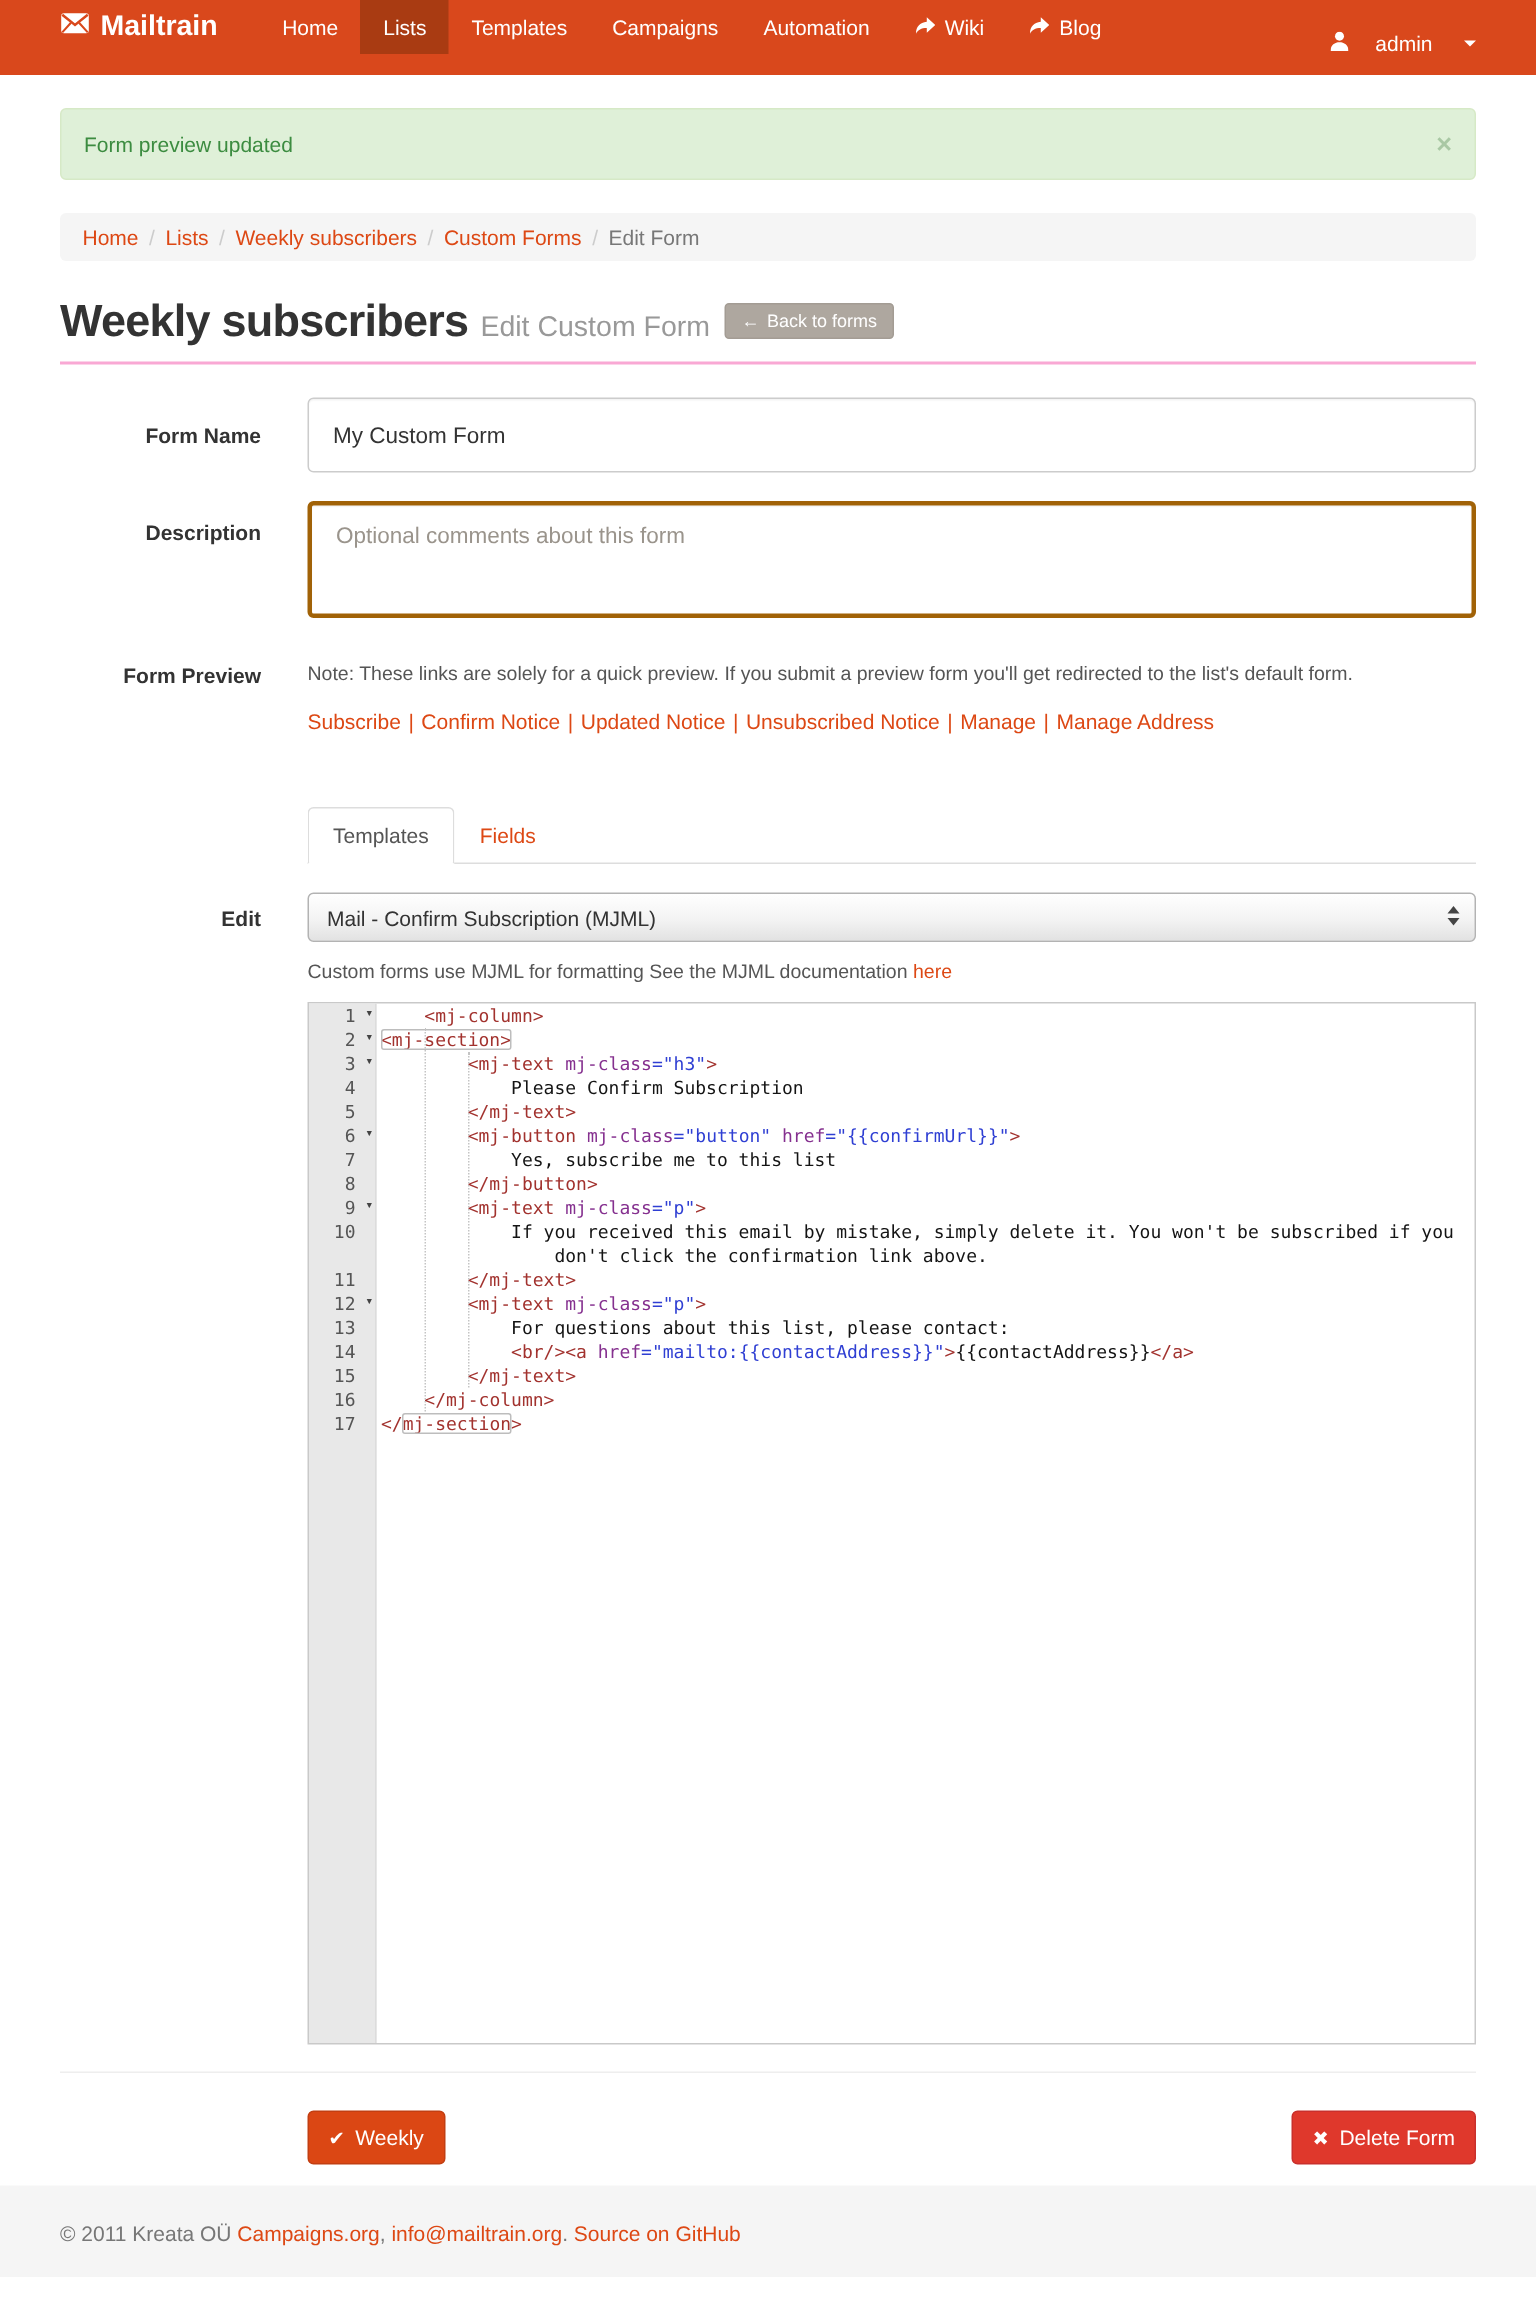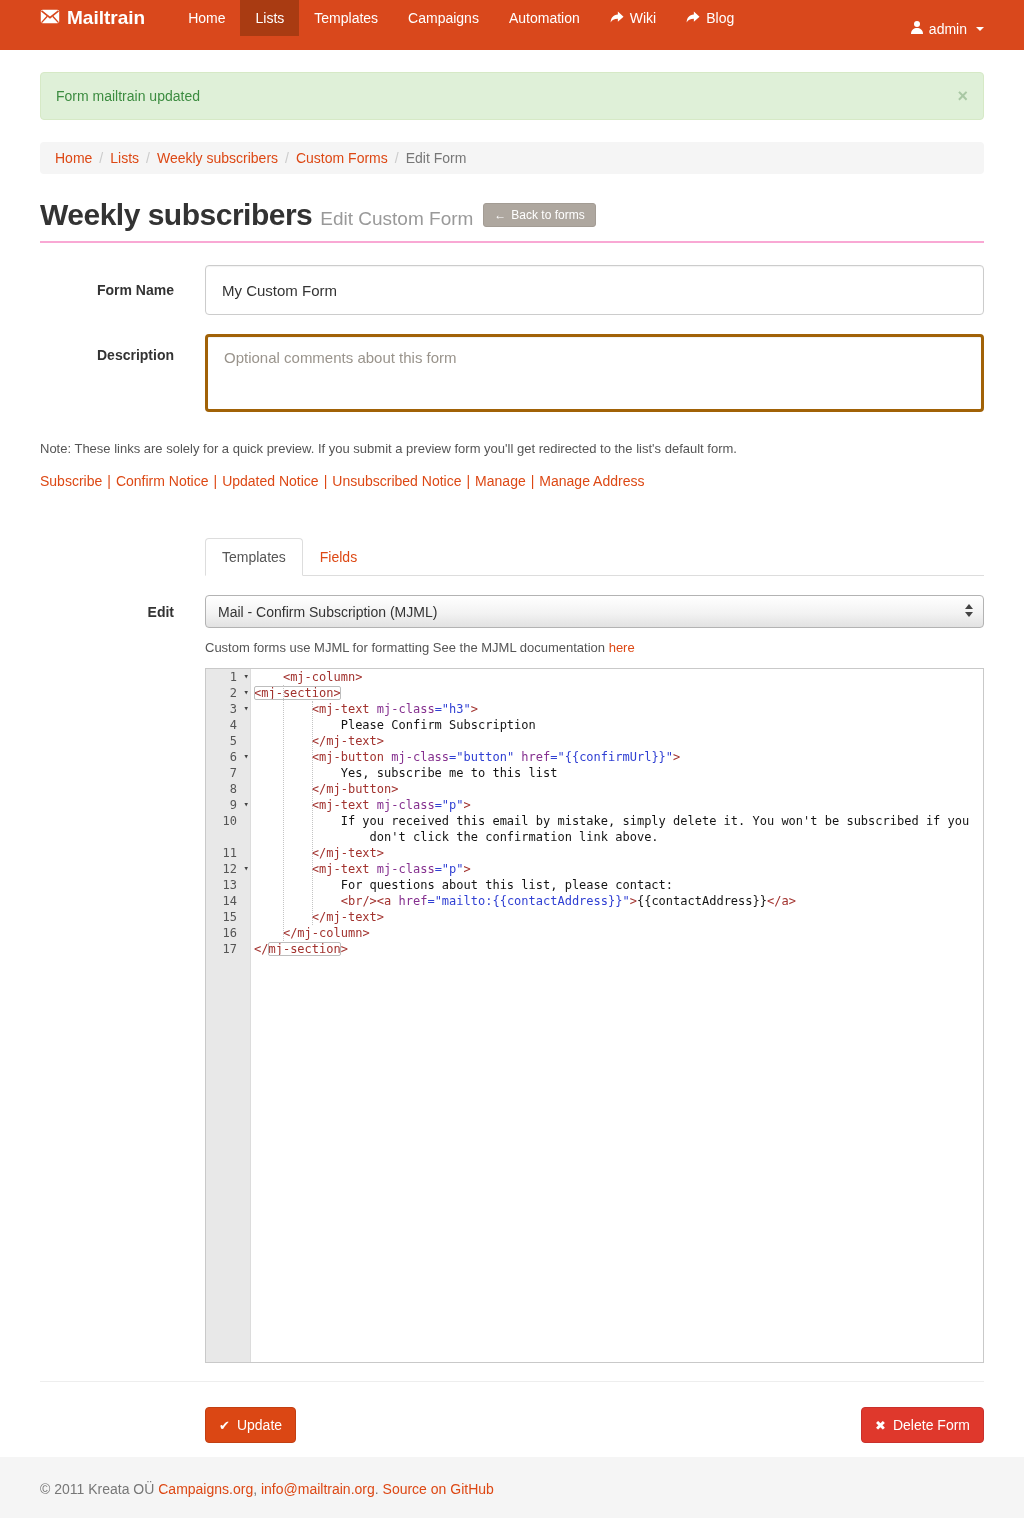--- a/index.html
+++ b/index.html
@@ -12,21 +12,21 @@
   }
   a, .link { color:#DD4814; text-decoration:none; cursor:pointer; }
 
   
   .navbar { background:#D9481C; height:50px; width:100%; }
   .navbar-inner { width:944px; margin:0 auto; height:36px; display:flex; align-items:stretch; }
   .brand { display:flex; align-items:center; gap:7px; color:#fff; font-size:19px; font-weight:bold; padding-right:14px; cursor:pointer; }
   .nav-list { display:flex; list-style:none; margin-left:14px; }
   .nav-item { display:flex; align-items:center; gap:6px; padding:0 15px; color:#fff; font-size:14px; cursor:pointer; }
   .nav-item.active { background:#A93B12; }
-  .nav-right { margin-left:auto; display:flex; align-items:center; gap:6px; color:#fff; font-size:14px; cursor:pointer;margin-top:22px; }
+  .nav-right { margin-left:auto; display:flex; align-items:center; gap:18px; color:#fff; font-size:14px; cursor:pointer;margin-top:22px; }
   .caret { width:0; height:0; border-left:4px solid transparent; border-right:4px solid transparent; border-top:4px solid #fff; display:inline-block; margin-left:3px; }
 
   
   .container { width:944px; margin:0 auto; }
 
   
   .alert-success {
     margin-top:22px; background:#DFF0D8; border:1px solid #D6E9C6; border-radius:4px;
     color:#3C8C40; padding:15px; display:flex; align-items:center;
   }
@@ -178,21 +178,21 @@
       </span>
       <span>admin</span>
       <span class="caret"></span>
     </div>
   </div>
 </nav>
 
 <div class="container">
 
   <div class="alert-success">
-    <span>Form mailtrain updated</span>
+    <span>Form preview updated</span>
     <span class="alert-close">×</span>
   </div>
 
   <ul class="breadcrumb" id="breadcrumb">
       <li>
         <span class="link">Home</span>
       </li>
       <li>
         <span class="sep">/</span>
         <span class="link">Lists</span>
@@ -225,20 +225,21 @@
     </div>
 
     <div class="form-row row-desc">
       <label class="form-label" style="padding-top:13px;">Description</label>
       <div class="form-field">
         <textarea class="text-area" placeholder="Optional comments about this form" style=""></textarea>
       </div>
     </div>
 
     <div class="form-row row-preview">
+      <label class="form-label">Form Preview</label>
       <div class="form-field">
         <div class="preview-note">Note: These links are solely for a quick preview. If you submit a preview form you'll get redirected to the list's default form.</div>
         <div class="preview-links" id="preview-links"><span class="plink link">Subscribe</span><span class="psep">|</span><span class="plink link">Confirm Notice</span><span class="psep">|</span><span class="plink link">Updated Notice</span><span class="psep">|</span><span class="plink link">Unsubscribed Notice</span><span class="psep">|</span><span class="plink link">Manage</span><span class="psep">|</span><span class="plink link">Manage Address</span></div>
       </div>
     </div>
 
     <div class="form-row tabs-row">
       <div class="form-label"></div>
       <div class="form-field">
         <ul class="tabs" id="tabs">
@@ -317,21 +318,21 @@
         </div>
       </div>
     </div>
   </div>
 
   <hr class="actions-hr">
 
   <div class="actions">
     <button class="btn btn-primary">
       <span class="ico">✔</span>
-      <span>Update</span>
+      <span>Weekly</span>
     </button>
     <button class="btn btn-danger">
       <span class="ico">✖</span>
       <span>Delete Form</span>
     </button>
   </div>
 </div>
 
 <footer class="footer">
   <div class="footer-inner" id="footer-text"><span>© 2011 Kreata OÜ </span><span class="link">Campaigns.org</span><span>, </span><span class="link">info@mailtrain.org</span><span>. </span><span class="link">Source on GitHub</span></div>

